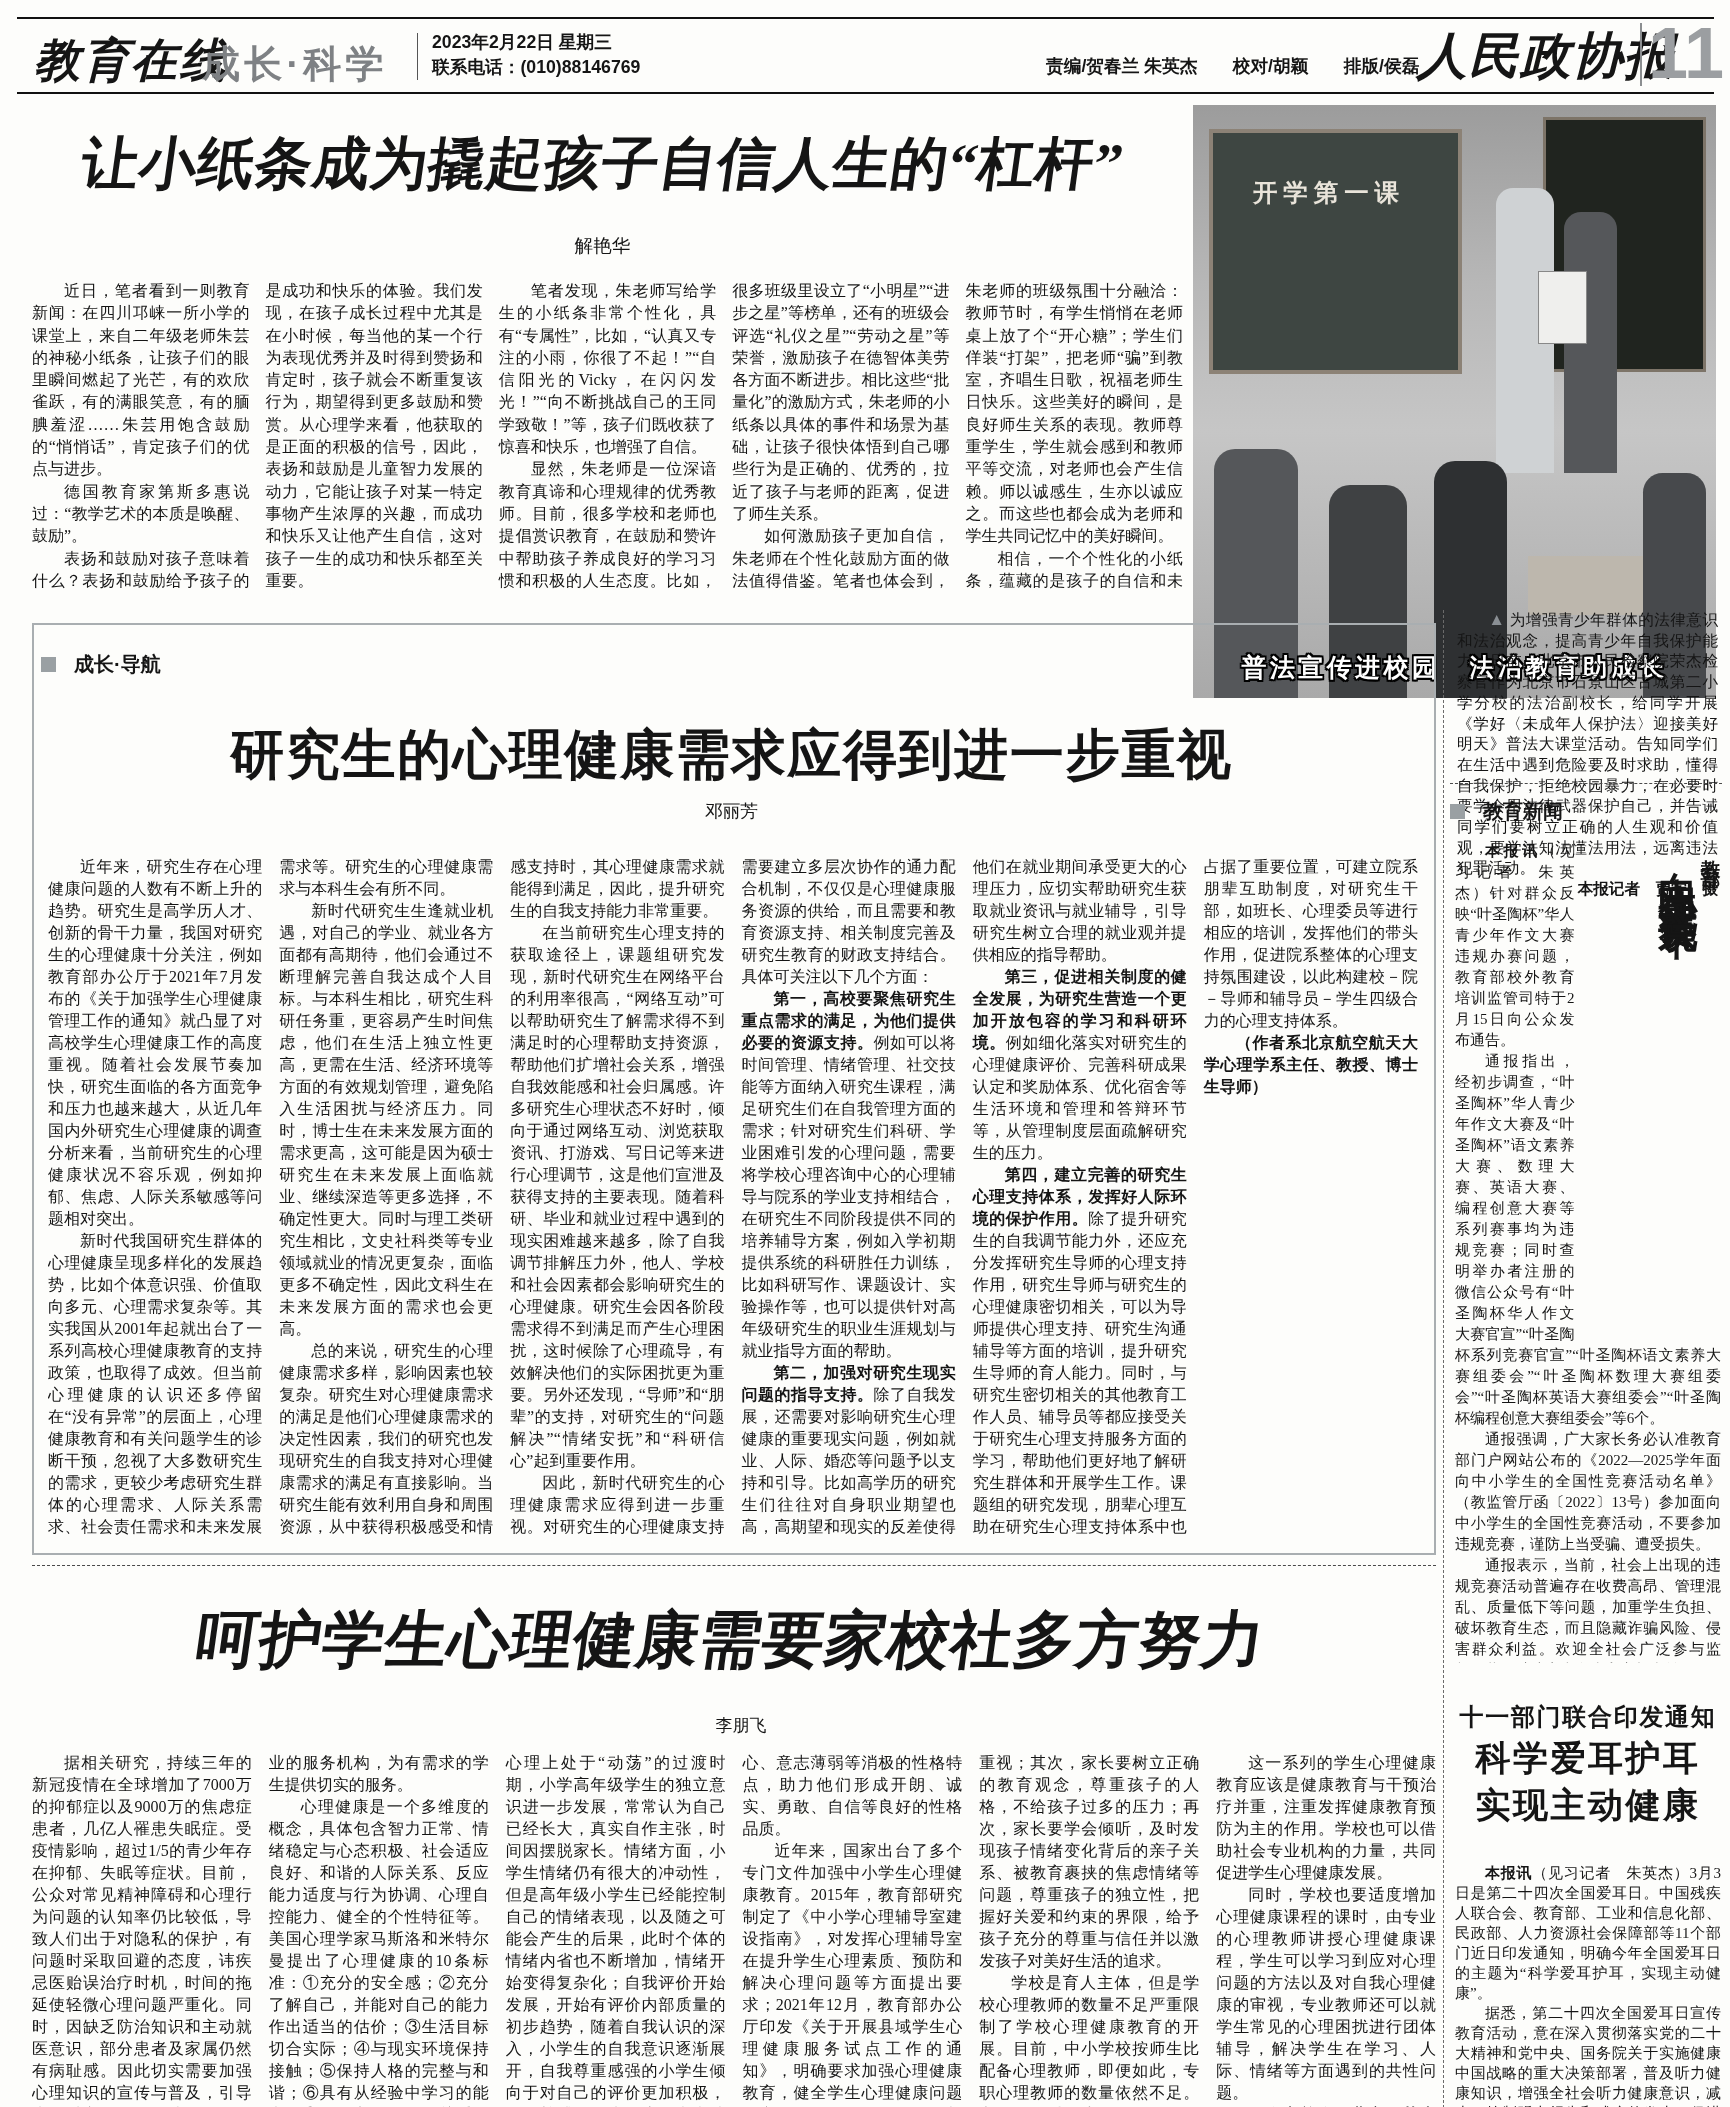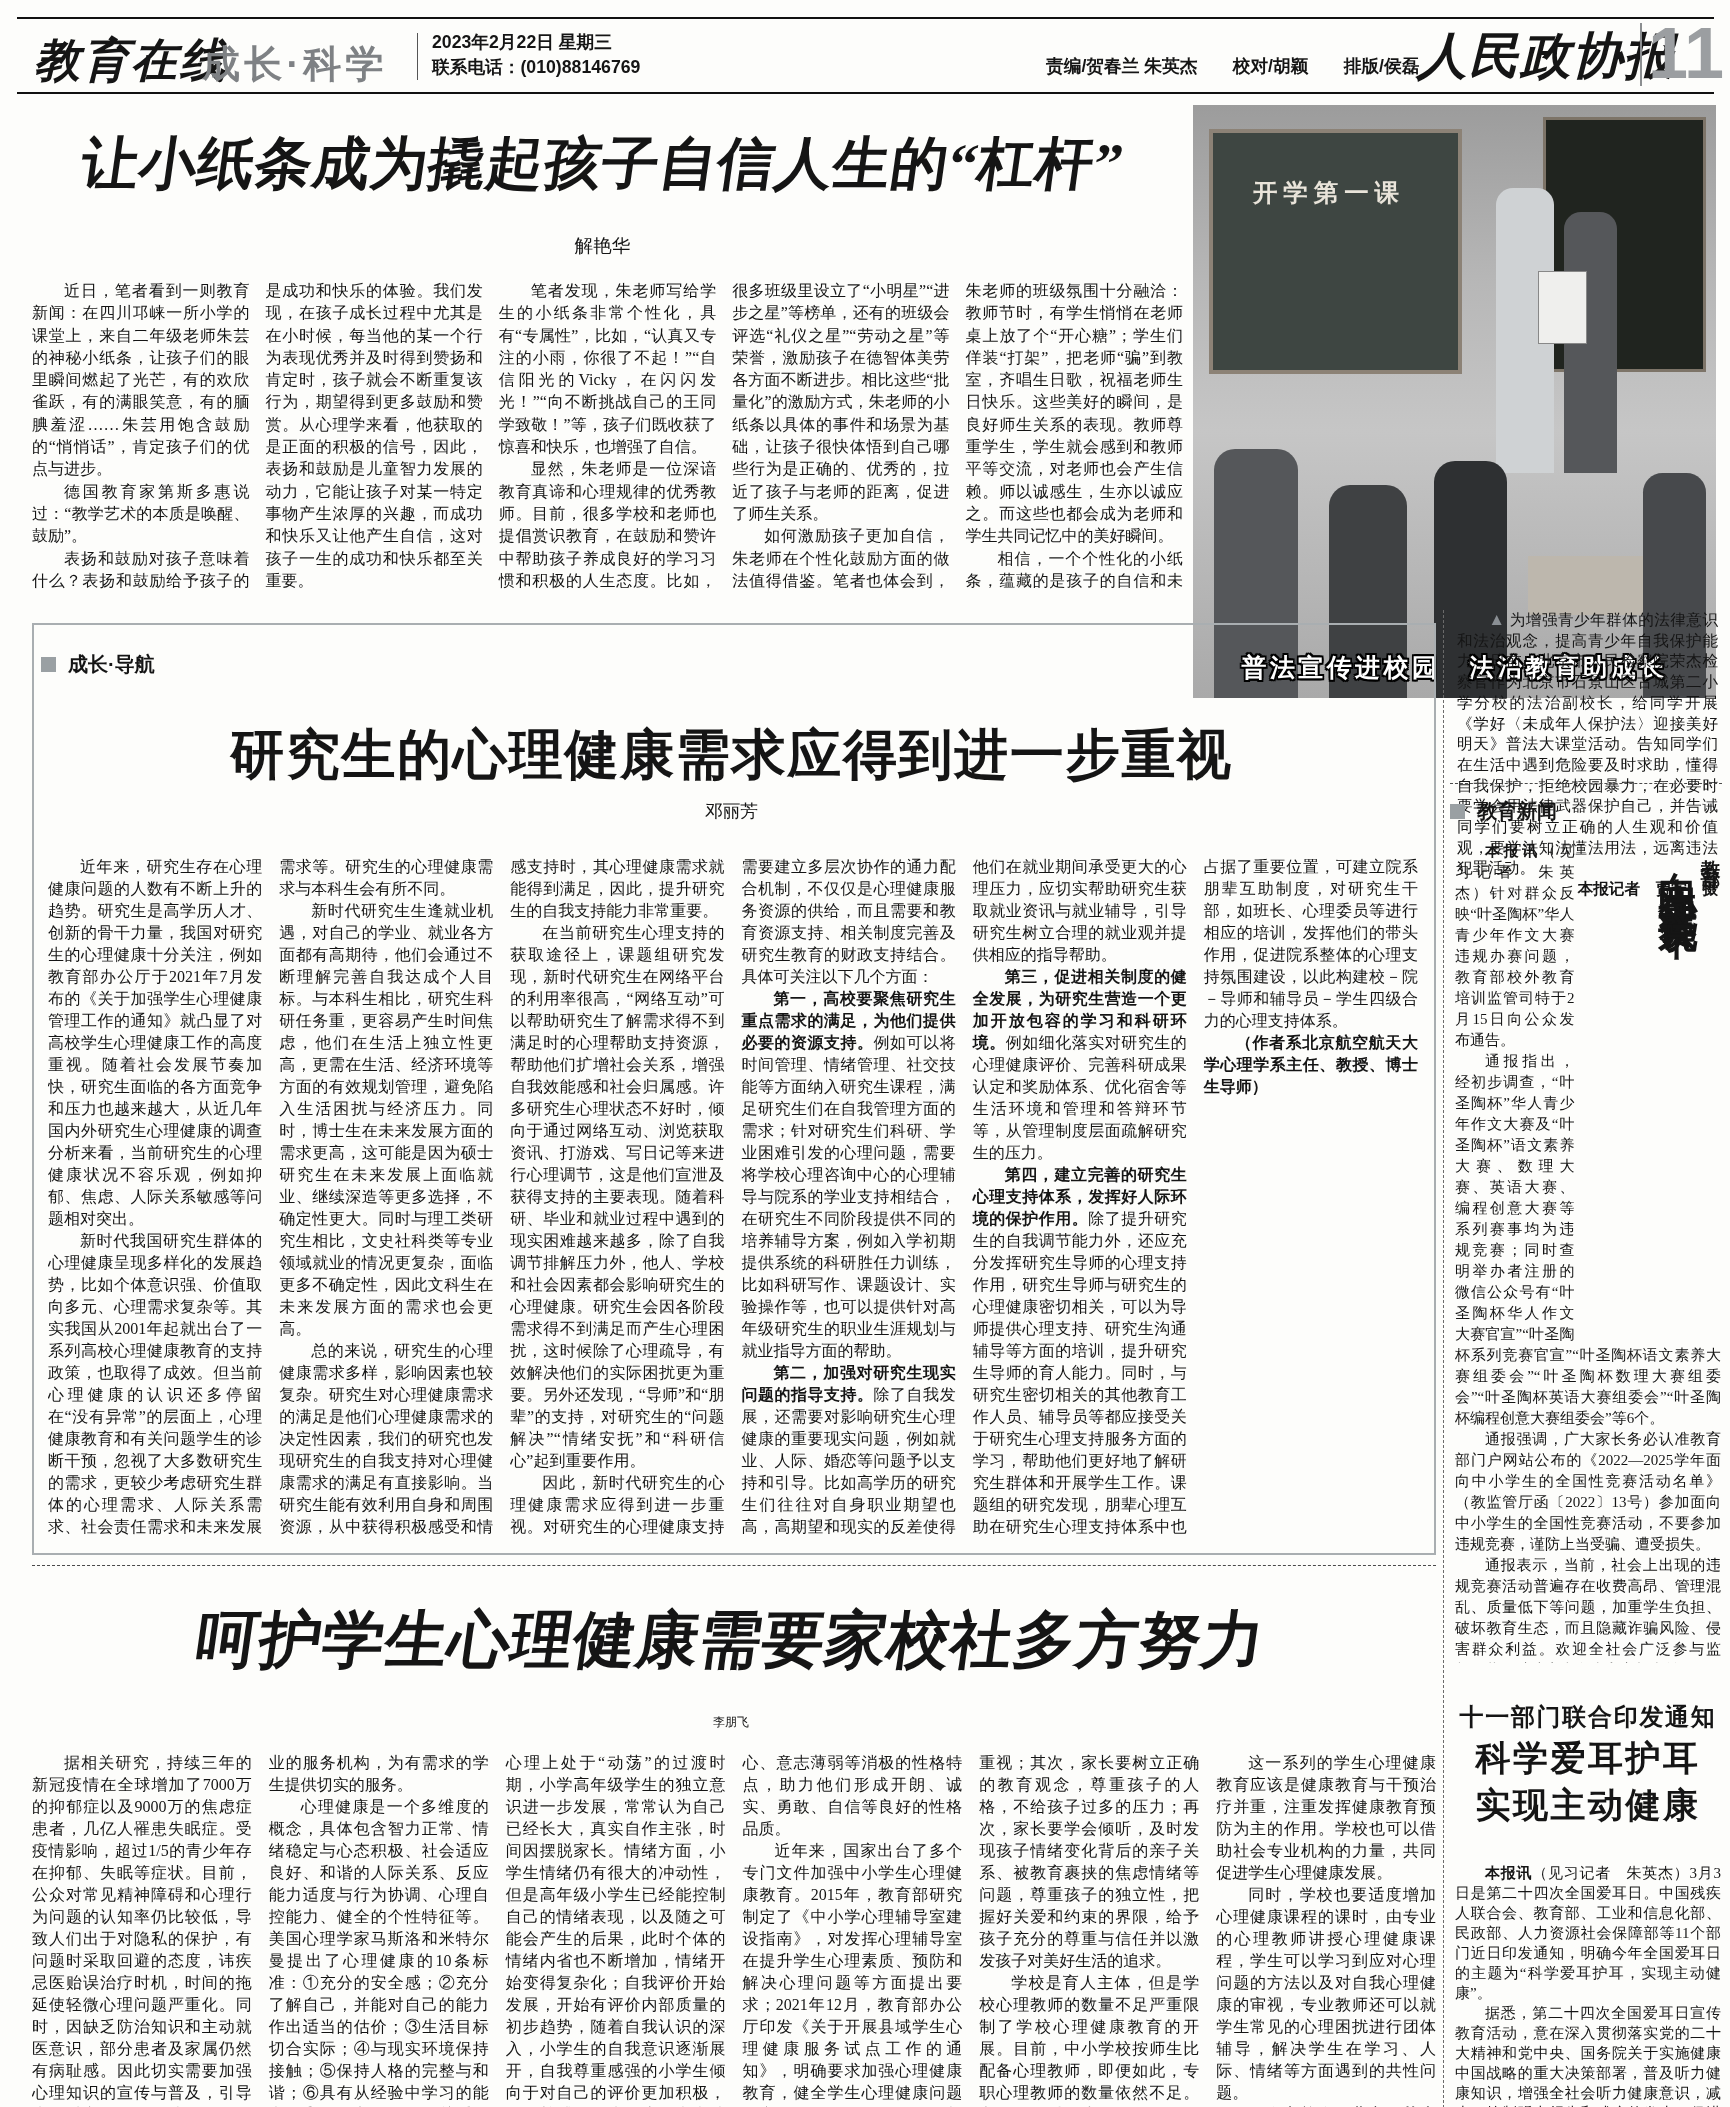--- a/index.html
+++ b/index.html
@@ -24,21 +24,21 @@
   .bodytext{text-align:justify;}
   .bodytext p{margin:0;text-indent:2em;text-align:justify;}
   .bodytext p.author{font-weight:bold;}
   .cols5{column-count:5;column-gap:16px;column-fill:auto;}
   .cols6{column-count:6;column-gap:17px;column-fill:auto;}
   .fs-a1{font-size:16px;line-height:22.3px;}
   .fs-mid{font-size:16px;line-height:22px;}
   .fs-side{font-size:15px;line-height:21px;}
   .fs-ear{font-size:15px;line-height:20px;}
   
-  .label{display:flex;align-items:center;gap:12px;font-weight:bold;font-size:20px;}
+  .label{display:flex;align-items:center;gap:18px;font-weight:bold;font-size:20px;}
   .label .sq{width:15px;height:15px;background:#9aa0a3;display:inline-block;}
   
   .frame{border:2.1px solid #a9aeb1;}
   .dashedh{border-top:1.7px dashed #4a4a4a;}
   .dashedv{border-left:1.7px dashed #6a6a6a;}
   
   .photo{background:linear-gradient(180deg,#9c9c9c 0%,#b7b7b7 30%,#c6c6c6 55%,#a9a9a9 100%);overflow:hidden;}
   .photo .board{position:absolute;left:3%;top:4%;width:47%;height:40%;background:#3e4642;border:4.2px solid #8c8276;}
   .photo .board2{position:absolute;right:2%;top:2%;width:30%;height:42%;background:#20241f;border:3.4px solid #7d7468;}
   .photo .board-text{position:absolute;left:6%;top:12%;width:40%;color:#e9e4da;font-size:24.5px;font-weight:bold;letter-spacing:5.9px;text-align:center;}
@@ -160,21 +160,21 @@
     <div>科学爱耳护耳</div>
     <div>实现主动健康</div>
   </div>
   <div class="abs bodytext fs-ear clamp" style="left:1455px;top:1863px;width:266px;height:535px;">
       <p><b>本报讯</b>（见习记者　朱英杰）3月3日是第二十四次全国爱耳日。中国残疾人联合会、教育部、工业和信息化部、民政部、人力资源社会保障部等11个部门近日印发通知，明确今年全国爱耳日的主题为“科学爱耳护耳，实现主动健康”。</p>
       <p>据悉，第二十四次全国爱耳日宣传教育活动，意在深入贯彻落实党的二十大精神和党中央、国务院关于实施健康中国战略的重大决策部署，普及听力健康知识，增强全社会听力健康意识，减少、控制听力损失和残疾的发生，促进《国家残疾预防行动计划（2021—2025年）》实施。</p>
     </div>
 
   <div class="abs" style="left:32px;top:1565px;width:1404px;border-top:1.7px dashed #4a4a4a;"></div>
   <div class="abs headline-oblique" style="left:25px;top:1598px;width:1412px;font-size:62px;">呵护学生心理健康需要家校社多方努力</div>
-  <div class="abs byline" style="left:25px;top:1714px;width:1412px;font-size:12px;">李朋飞</div>
+  <div class="abs byline" style="left:35px;top:1714px;width:1412px;font-size:17px;">李朋飞</div>
   <div class="abs bodytext cols6 fs-mid clamp" style="left:32px;top:1752px;width:1404px;height:649px;">
       <p>据相关研究，持续三年的新冠疫情在全球增加了7000万的抑郁症以及9000万的焦虑症患者，几亿人罹患失眠症。受疫情影响，超过1/5的青少年存在抑郁、失眠等症状。目前，公众对常见精神障碍和心理行为问题的认知率仍比较低，导致人们出于对隐私的保护，有问题时采取回避的态度，讳疾忌医贻误治疗时机，时间的拖延使轻微心理问题严重化。同时，因缺乏防治知识和主动就医意识，部分患者及家属仍然有病耻感。因此切实需要加强心理知识的宣传与普及，引导大众对心理问题形成正确认识与高度重视，实现家庭、学校、社会在心理问题认识上形成共识，合力为孩子的健康成长护航。</p>
       <p>由此，迫切需要建立家、校、社一体贯通的大健康育人模式，构建从发现问题到解决问题的心理教育畅通网络：家长不回避孩子的心理问题，积极及时引导孩子接受专业干预；学校要充当起枢纽与转介的角色，促进家庭和社会化专业的服务机构，为有需求的学生提供切实的服务。</p>
       <p>心理健康是一个多维度的概念，具体包含智力正常、情绪稳定与心态积极、社会适应良好、和谐的人际关系、反应能力适度与行为协调、心理自控能力、健全的个性特征等。美国心理学家马斯洛和米特尔曼提出了心理健康的10条标准：①充分的安全感；②充分了解自己，并能对自己的能力作出适当的估价；③生活目标切合实际；④与现实环境保持接触；⑤保持人格的完整与和谐；⑥具有从经验中学习的能力；⑦保持良好的人际关系；⑧适度的情绪表达与控制；⑨在不损害集体利益的条件下，对个人基本需要的恰当满足；⑩在集体要求的前提下，较好地发挥自己的个性。</p>
       <p>具体而言，低年级小学生心理发展的特点是自我意识的萌芽与发展，主要表现为对外界事物有了自己的认识态度，开始认识自己并作出判断，他们不再完全无条件地信任老师和家长。这一阶段的小学生在心理上处于“动荡”的过渡时期，小学高年级学生的独立意识进一步发展，常常认为自己已经长大，真实自作主张，时间因摆脱家长。情绪方面，小学生情绪仍有很大的冲动性，但是高年级小学生已经能控制自己的情绪表现，以及随之可能会产生的后果，此时个体的情绪内省也不断增加，情绪开始变得复杂化；自我评价开始发展，开始有评价内部质量的初步趋势，随着自我认识的深入，小学生的自我意识逐渐展开，自我尊重感强的小学生倾向于对自己的评价更加积极，而自尊感低的小学生则常常处于压抑自卑的状态之中。</p>
       <p>美国现代精神分析理论家埃里克森（E.H.Erikson）认为，个体发展是一个持续不断的过程，依次经历八个阶段，其中学龄期（6～12岁）的发展任务是获得勤奋感、克服自卑感，中学阶段的发展任务则是建立自我同一性。青春期是中学生性格定型的关键期，教师和家长要关注学生的性格表现，及时纠正偏执、自我中心、意志薄弱等消极的性格特点，助力他们形成开朗、诚实、勇敢、自信等良好的性格品质。</p>
       <p>近年来，国家出台了多个专门文件加强中小学生心理健康教育。2015年，教育部研究制定了《中小学心理辅导室建设指南》，对发挥心理辅导室在提升学生心理素质、预防和解决心理问题等方面提出要求；2021年12月，教育部办公厅印发《关于开展县域学生心理健康服务试点工作的通知》，明确要求加强心理健康教育，健全学生心理健康问题的定期筛查机制、早期识别与干预机制。2021年颁布的《家庭教育促进法》总则中明确，要实现国家、学校、家庭教育、社会教育紧密结合、协调一致。</p>
       <p>作为孩子成长的第一所学校，家庭是学生心理成长的基础，家长对孩子心理的关注度与其掌握的知识影响着孩子心理健康水平。首先，要向所有家长普及心理健康知识，加强家长对青少年儿童心理健康的重视；其次，家长要树立正确的教育观念，尊重孩子的人格，不给孩子过多的压力；再次，家长要学会倾听，及时发现孩子情绪变化背后的亲子关系、被教育裹挟的焦虑情绪等问题，尊重孩子的独立性，把握好关爱和约束的界限，给予孩子充分的尊重与信任并以激发孩子对美好生活的追求。</p>
       <p>学校是育人主体，但是学校心理教师的数量不足严重限制了学校心理健康教育的开展。目前，中小学校按师生比配备心理教师，即便如此，专职心理教师的数量依然不足。心理教师对学生的影响不仅限于心理健康课程，要发挥好学校心理服务的效果。由于数量有限，心理教师与学生的接触时间有限，对学生们的了解不及学科教师。作为育人主体的学校要最大限度发挥好课堂对中小学生心理健康教育的干预作用，首先，教师要成为发现孩子心理问题的慧眼，对教师群体开展心理知识的培训，提高教师心理问题识别与有效干预的能力。</p>
       <p>这一系列的学生心理健康教育应该是健康教育与干预治疗并重，注重发挥健康教育预防为主的作用。学校也可以借助社会专业机构的力量，共同促进学生心理健康发展。</p>

